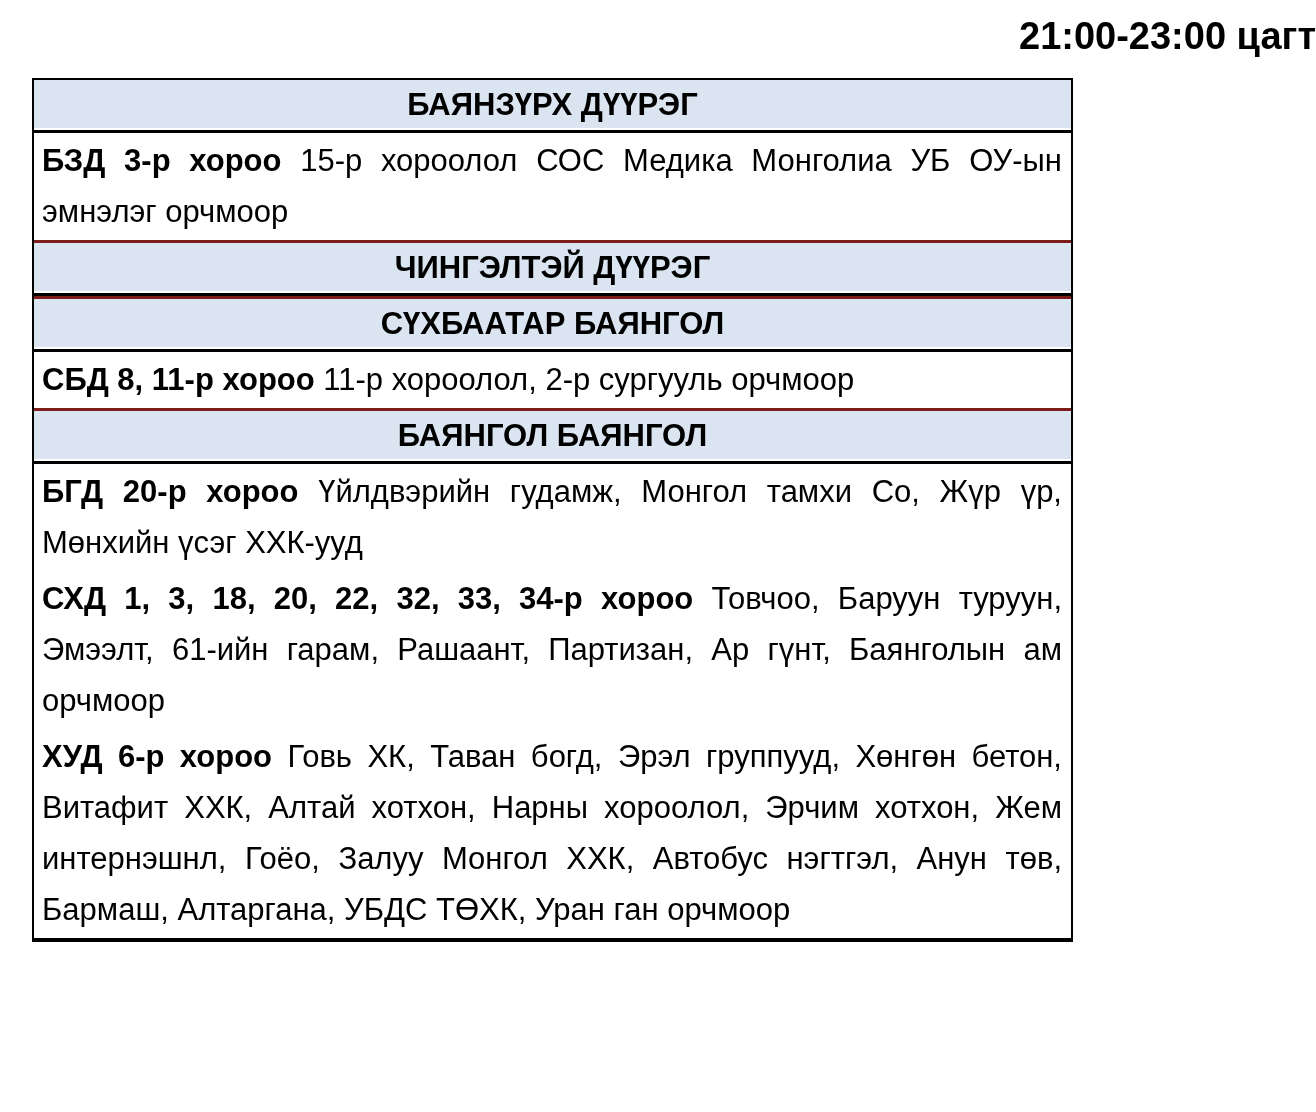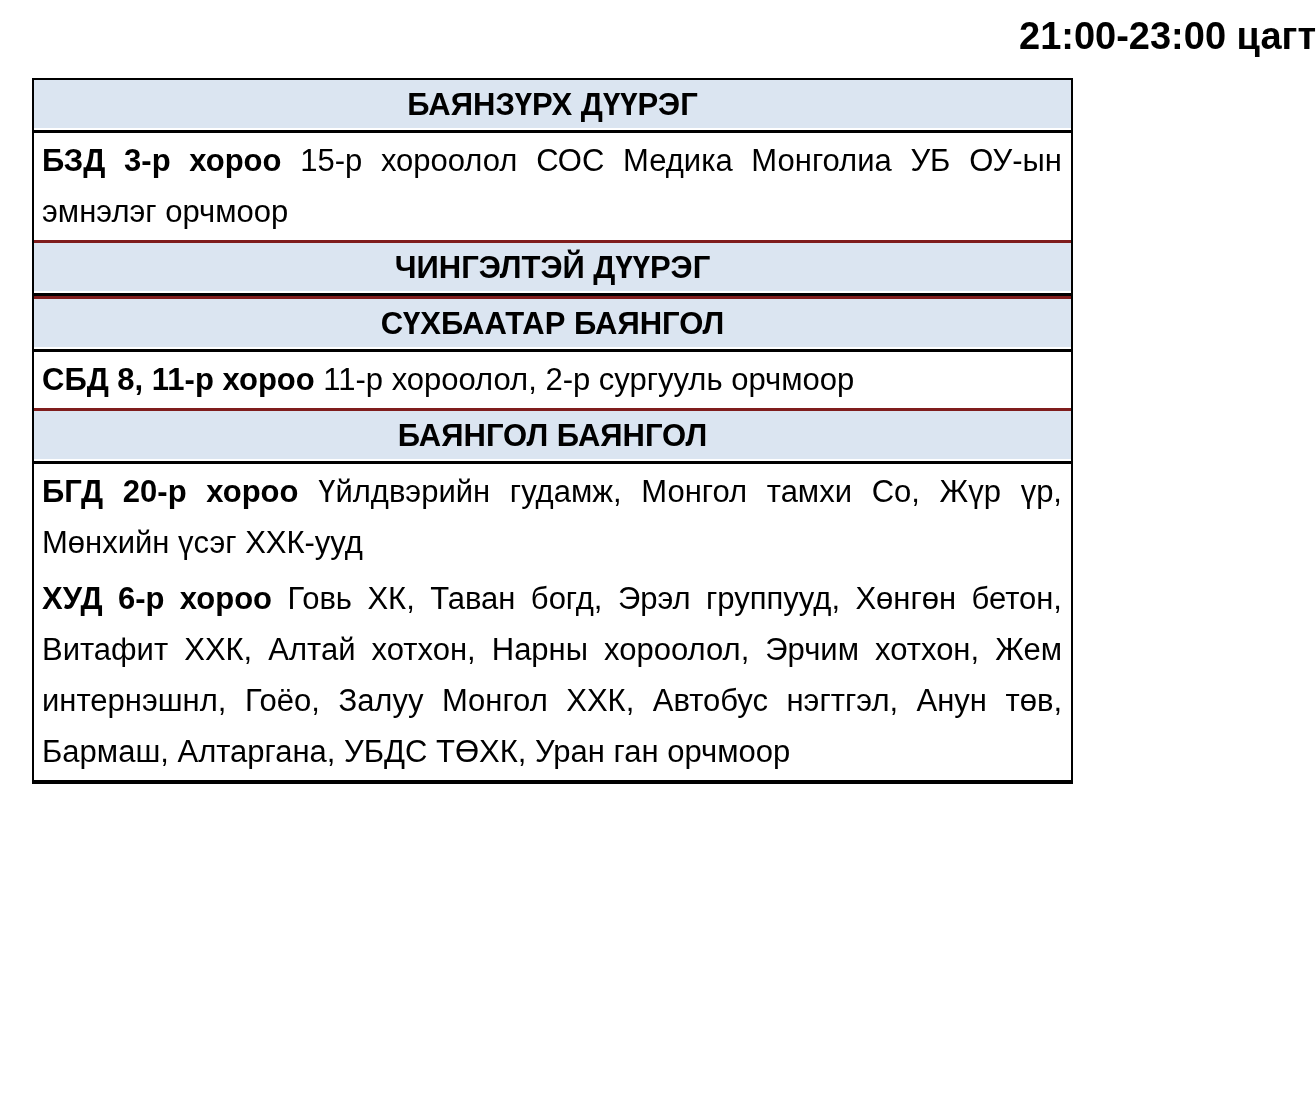--- a/index.html
+++ b/index.html
@@ -90,19 +90,22 @@
       <span class="khoroo">СБД 8, 11-р хороо </span><span>11-р хороолол, 2-р сургууль орчмоор</span>
     </div>
 
     <div class="section-header">
       <span>БАЯНГОЛ БАЯНГОЛ</span>
     </div>
     <div class="section-content">
       <span class="khoroo">БГД 20-р хороо </span><span>Үйлдвэрийн гудамж, Монгол тамхи Со, Жүр үр, Мөнхийн үсэг ХХК-ууд</span>
     </div>
 
+    <div class="section-content">
+      <span class="khoroo">СХД 1, 3, 18, 20, 22, 32, 33, 34-р хороо </span><span>Товчоо, Баруун туруун, Эмээлт, 61-ийн гарам, Рашаант, Партизан, Ар гүнт, Баянголын ам орчмоор</span>
+    </div>
 
     <div class="section-content">
       <span class="khoroo">ХУД 6-р хороо </span><span>Говь ХК, Таван богд, Эрэл группууд, Хөнгөн бетон, Витафит ХХК, Алтай хотхон, Нарны хороолол, Эрчим хотхон, Жем интернэшнл, Гоёо, Залуу Монгол ХХК, Автобус нэгтгэл, Анун төв, Бармаш, Алтаргана, УБДС ТӨХК, Уран ган орчмоор</span>
     </div>
 
   </div>
 </div>
 
 </body></html>

